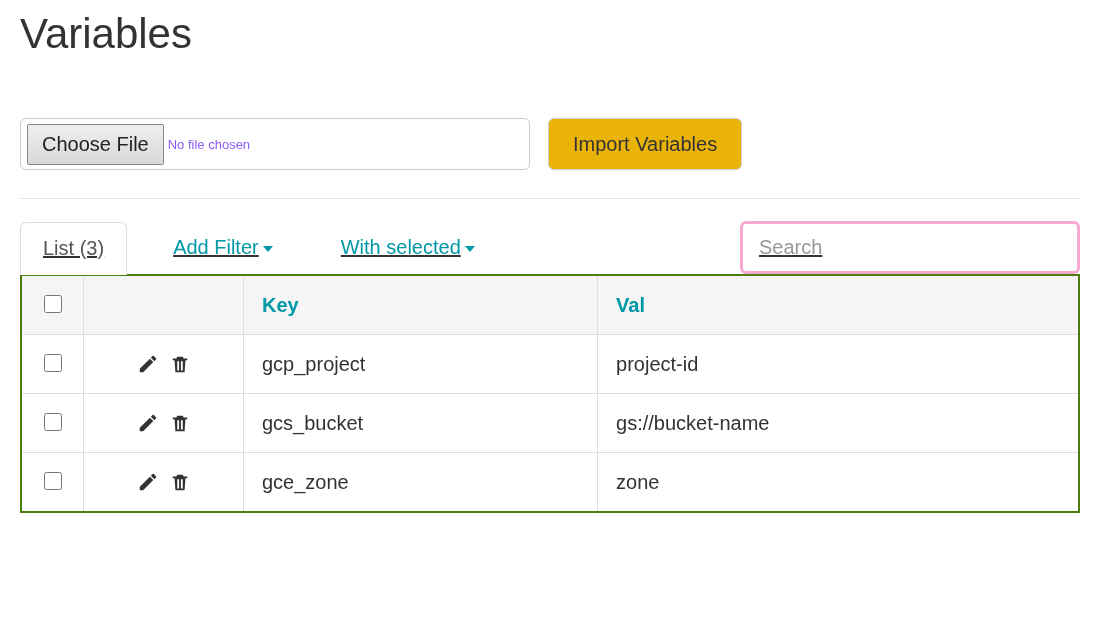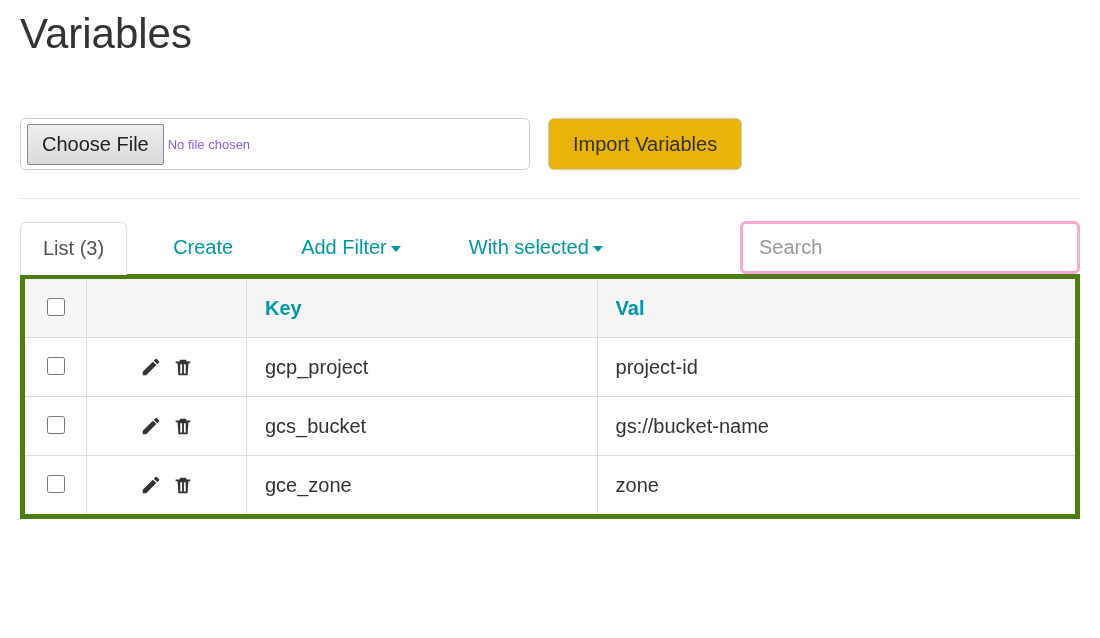--- a/index.html
+++ b/index.html
@@ -57,20 +57,21 @@
     height: 52px;
   }
   .hr {
     border-top: 1px solid #e5e5e5;
     margin: 0 0 22px 0;
   }
   .tabs-row {
     display: flex;
     align-items: center;
     gap: 24px;
+    text-decoration: underline;
   }
   .tab {
     font-size: 20px;
     padding: 14px 22px;
     cursor: pointer;
     color: #0097a7;
     position: relative;
   }
   .tab.active {
     color: #555;
@@ -96,21 +97,21 @@
     border-radius: 6px;
     padding: 12px 16px;
     font-size: 20px;
     width: 340px;
     color: #555;
   }
   .search::placeholder { color: #999; }
   table {
     border-collapse: collapse;
     width: 100%;
-    border: 5px solid #4d7c0f;
+    border: 2px solid #4d7c0f;
   }
   th, td {
     border: 1px solid #ddd;
     padding: 16px 18px;
     text-align: left;
     font-size: 20px;
     vertical-align: middle;
   }
   thead th {
     background: #f5f5f5;
@@ -146,21 +147,20 @@
     <button class="choose-btn">Choose File</button>
     <span class="file-status">No file chosen</span>
   </div>
   <button class="import-btn">Import Variables</button>
 </div>
 
 <div class="hr"></div>
 
 <div class="tabs-row">
   <div class="tab active">List (3)</div>
-  <div class="tab">Create</div>
   <div class="tab">
     <span>Add Filter</span><span class="caret"></span>
   </div>
   <div class="tab">
     <span>With selected</span><span class="caret"></span>
   </div>
   <div class="spacer"></div>
   <input class="search" type="text" placeholder="Search" style="">
 </div>
 

